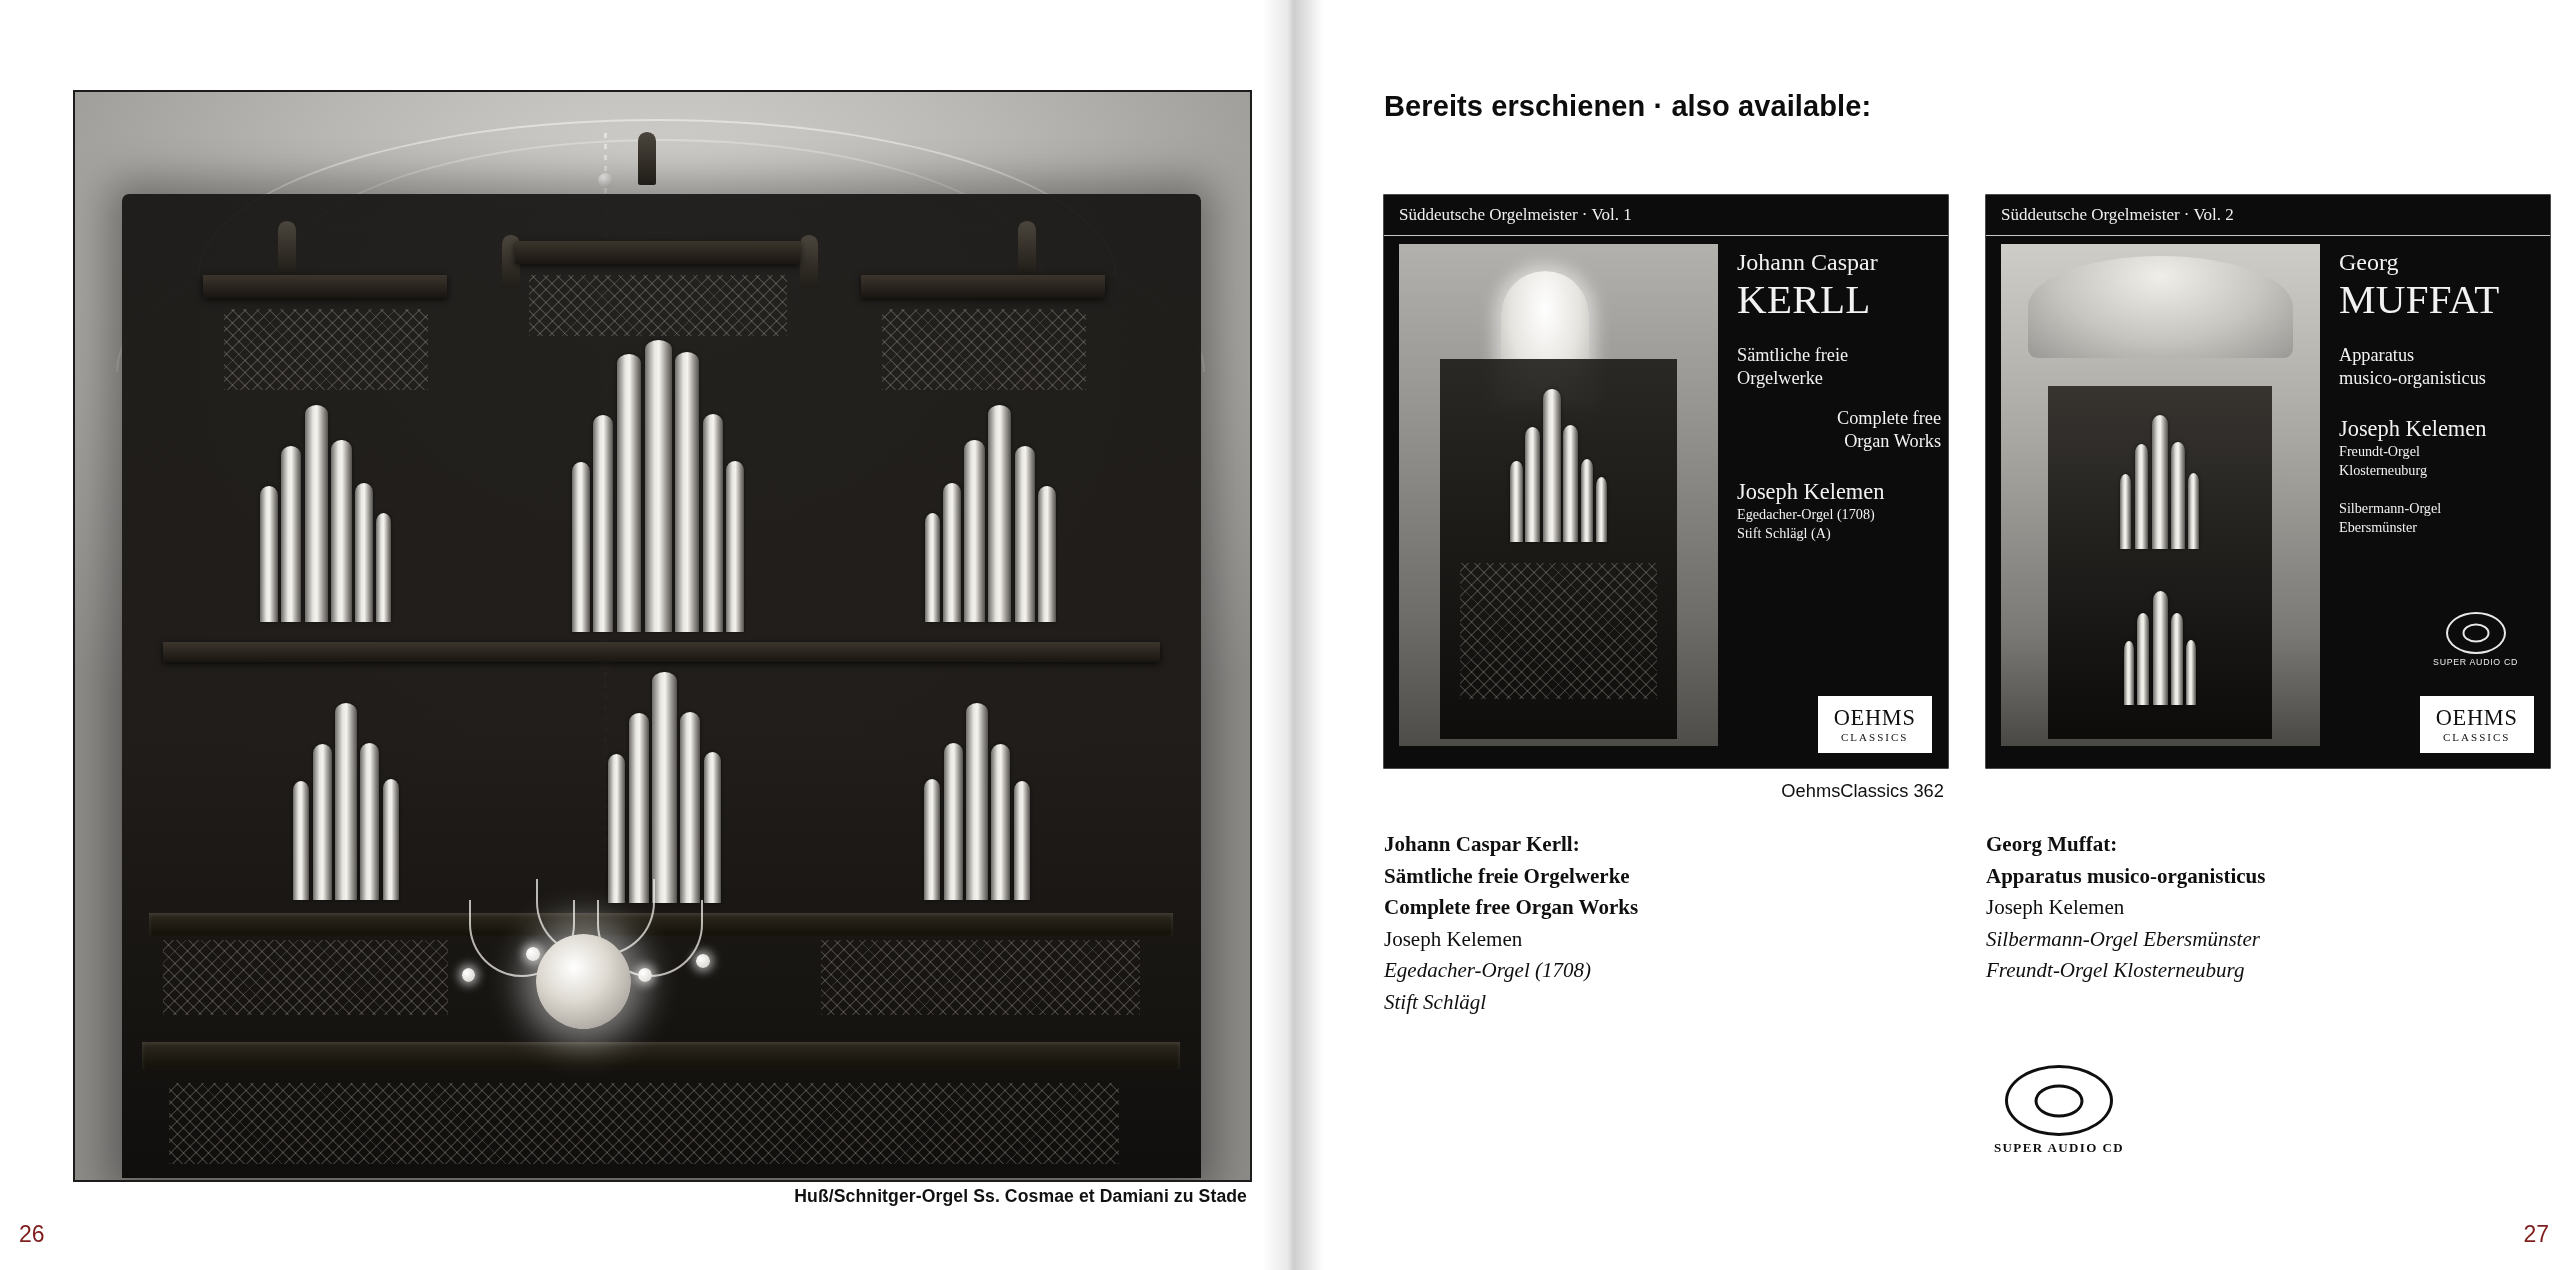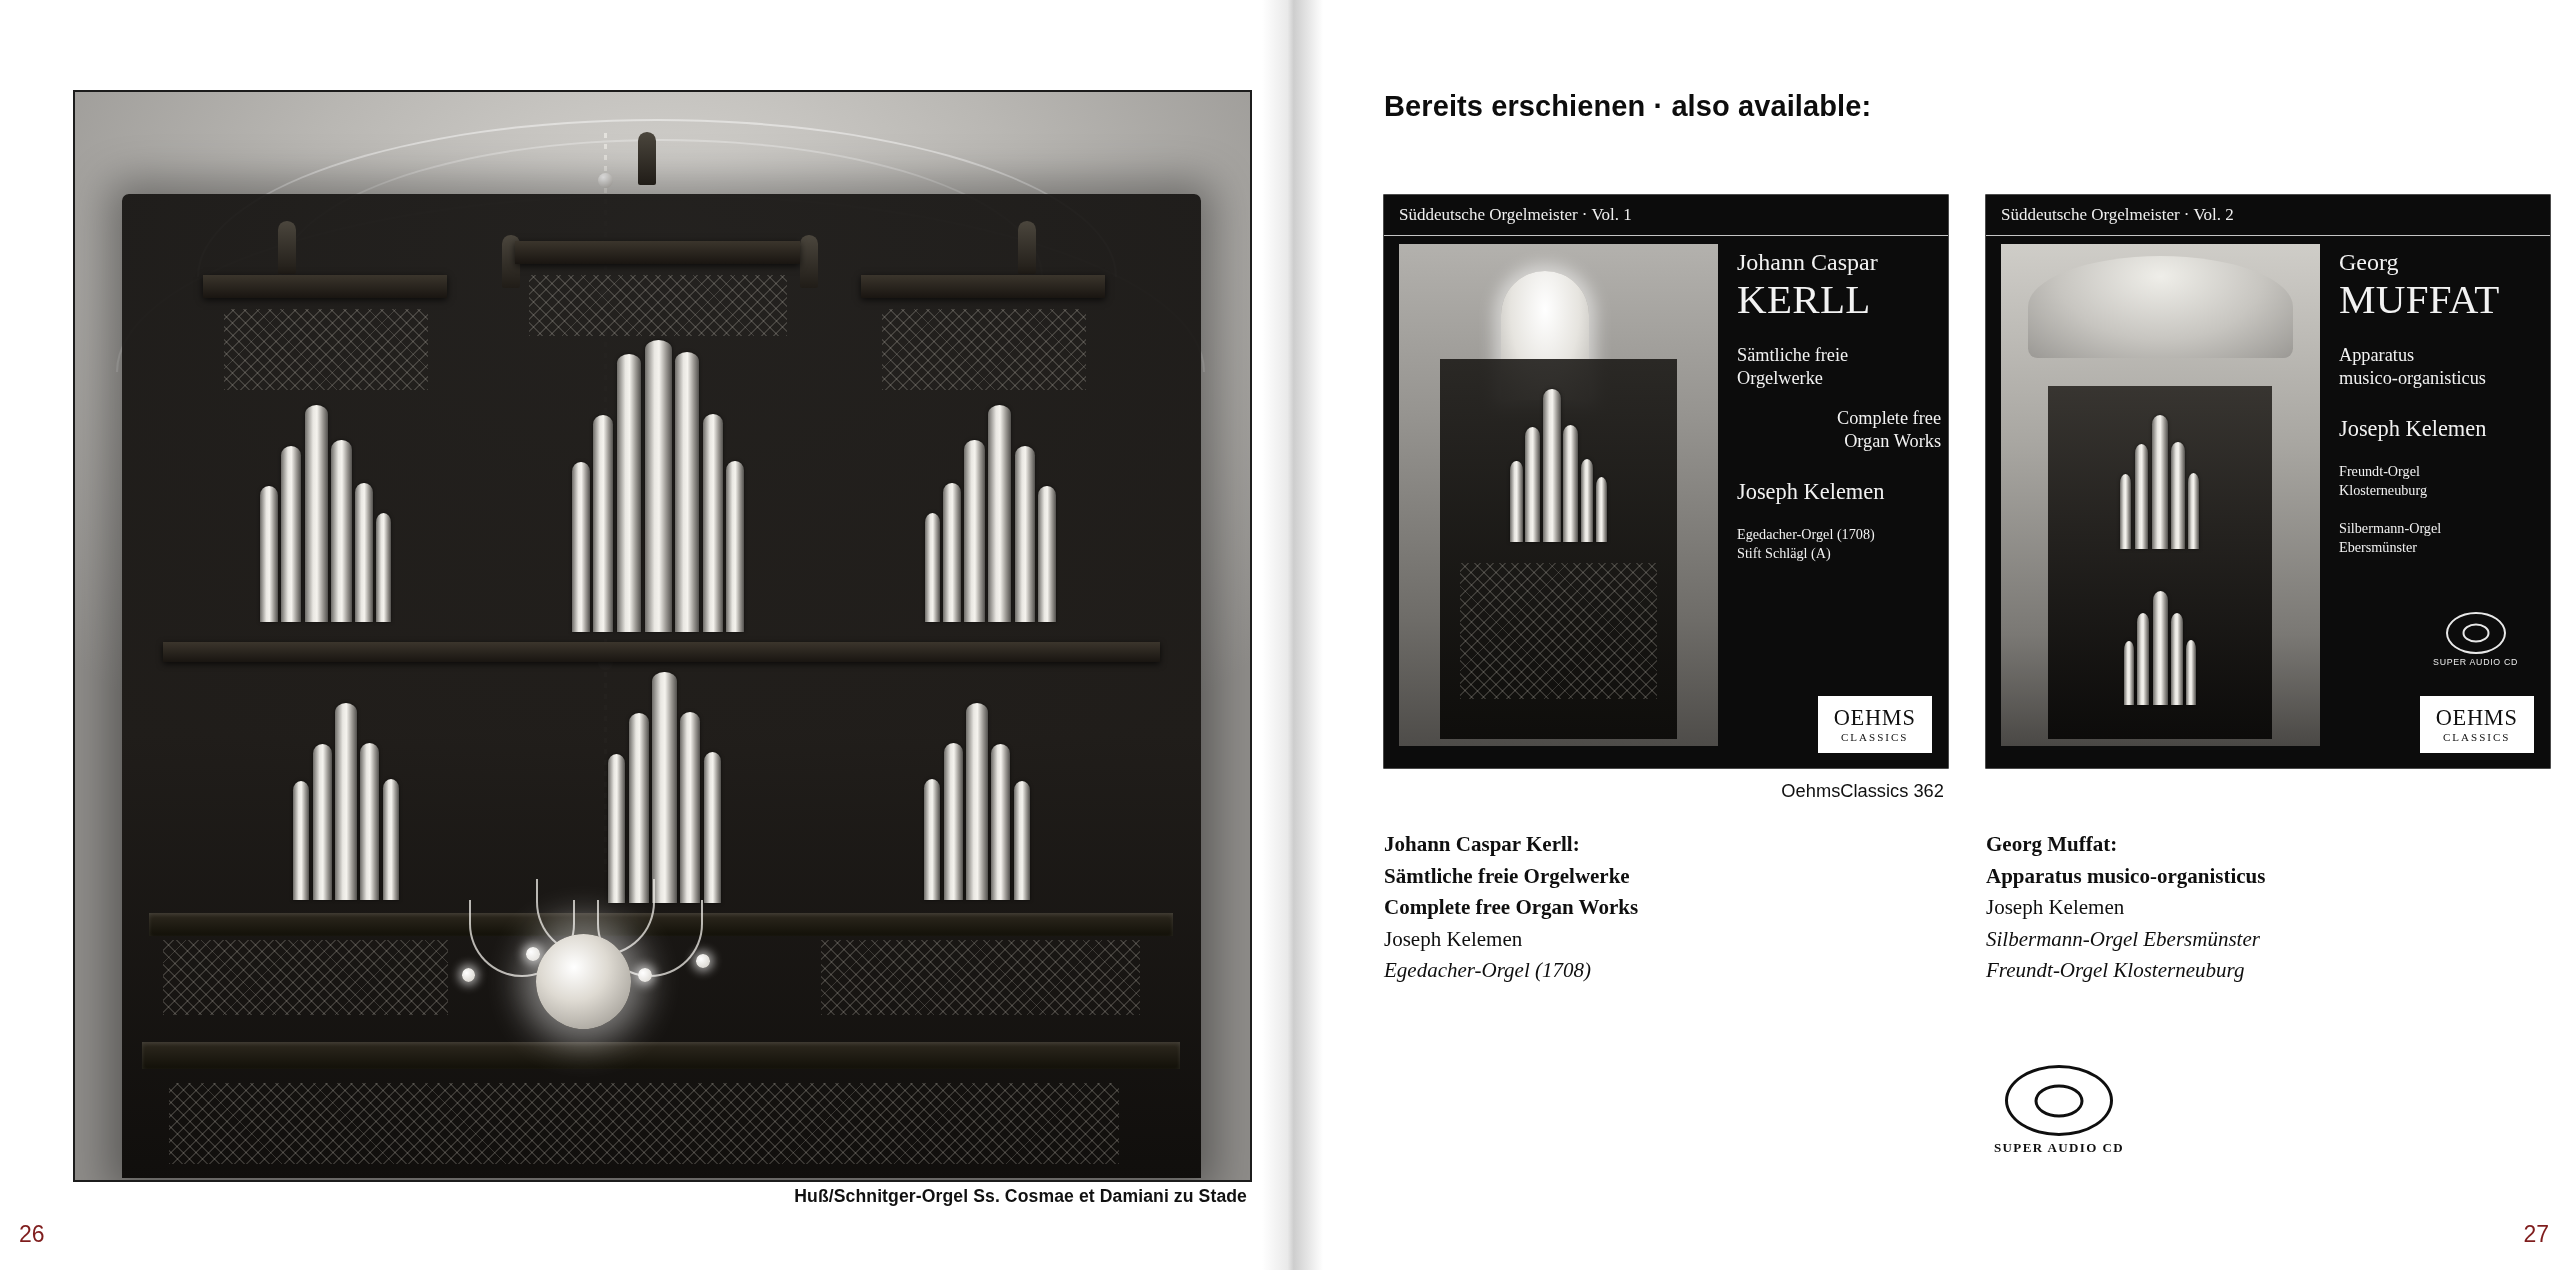--- a/index.html
+++ b/index.html
@@ -294,21 +294,21 @@
     top: 54px;
     width: 204px;
     color: #f2f2f2;
     font-family: "Liberation Serif", serif;
   }
   .ct-composer-small { font-size: 24px; line-height: 1.15; }
   .ct-composer-big { font-size: 41px; line-height: 1.05; letter-spacing: 0.3px; margin-top: 1.4px; }
   .ct-sub { font-size: 18.3px; line-height: 1.25; margin-top: 23px; }
   .ct-sub2 { font-size: 18.3px; line-height: 1.25; margin-top: 17.6px; text-align: right; }
   .ct-artist { font-size: 22.4px; margin-top: 26px; }
-  .ct-small { font-size: 14.2px; line-height: 1.35; margin-top: 20px; }
+  .ct-small { font-size: 14.2px; line-height: 1.35; margin-top: 0; }
   .oehms {
     position: absolute;
     right: 16.3px;
     bottom: 15px;
     width: 114px;
     height: 57px;
     background: #ffffff;
     color: #101010;
     font-family: "Liberation Serif", serif;
     display: flex;
@@ -611,20 +611,21 @@
 
       </div>
     </div>
 
     <div class="desc desc-1">
       <div class="b">Johann Caspar Kerll:</div>
       <div class="b">Sämtliche freie Orgelwerke</div>
       <div class="b">Complete free Organ Works</div>
       <div class="n">Joseph Kelemen</div>
       <div class="i">Egedacher-Orgel (1708)</div>
+      <div class="i">Stift Schlägl</div>
     </div>
 
     <div class="desc desc-2">
       <div class="b">Georg Muffat:</div>
       <div class="b">Apparatus musico-organisticus</div>
       <div class="n">Joseph Kelemen</div>
       <div class="i">Silbermann-Orgel Ebersmünster</div>
       <div class="i">Freundt-Orgel Klosterneuburg</div>
     </div>
 

